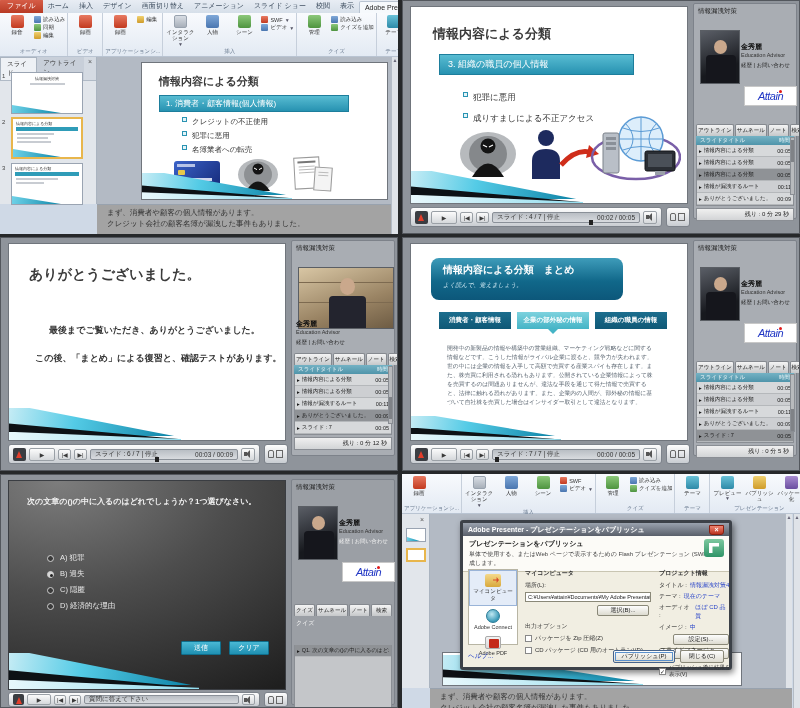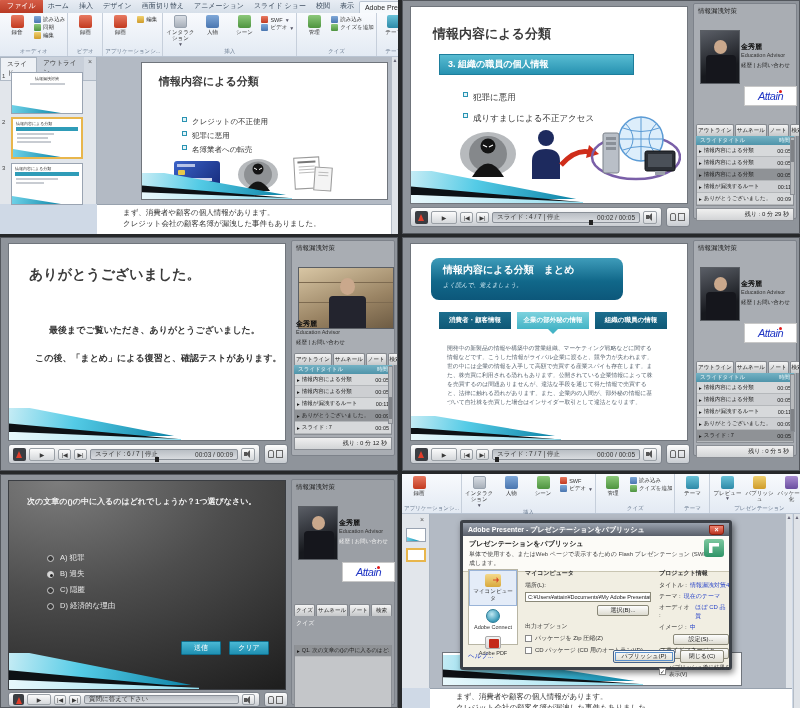--- a/index.html
+++ b/index.html
@@ -42,27 +42,27 @@
 .lpx{margin-left:auto;padding:1px 4px;color:#555;font-size:7px}
 .thumb{position:absolute;background:#fff;border:1px solid #9aa4b2;overflow:hidden}
 .thumb.sel{border:2px solid #e8b64c}
 .tnum{position:absolute;font-size:6px;color:#444}
 .mini-banner{background:#2f9cb8;height:4px;margin:1px 3px}
 .mini-line{background:#c8ccd2;height:2px;margin:2px 4px}
 .mini-title{font-size:4px;color:#333;text-align:center;margin-top:3px;white-space:nowrap;overflow:hidden}
 .mini-wedge{position:absolute;left:0;bottom:0;width:70%;height:8px;background:linear-gradient(100deg,#6ed2e8,#0f86a8);clip-path:polygon(0 0,0 100%,100% 100%)}
 
 .editor{position:absolute;background:#b3bac4}
-.notes{position:absolute;background:#ffffff;border-top:1px solid #98a2ae;font-size:7.5px;color:#333;padding:2px 26px;line-height:1.5}
+.notes{position:absolute;background:#a3a3a3;border-top:1px solid #98a2ae;font-size:7.5px;color:#333;padding:2px 10px;line-height:1.5}
 .vsb{position:absolute;width:7px;background:#dfe3e8;border-left:1px solid #b4bcc6;font-size:5px;color:#667;text-align:center}
 
 
 .slide{position:absolute;background:#fff;border:1px solid #70757c;overflow:hidden}
 .s-title{font-weight:bold;color:#3a3a3a}
-.banner{background:linear-gradient(#58bcd2,#2792b1);border:1px solid #1d7e9c;color:#fff;font-weight:bold}
+.banner{background:linear-gradient(#58bcd2,#2792b1);border:1px solid #1d7e9c;color:#fff;font-weight:normal}
 .bul{display:flex;align-items:flex-start;gap:5px;color:#333}
 .bsq{width:5px;height:5px;border:1px solid #2a93b2;background:#e4f4f8;flex:0 0 auto}
 .wedge{position:absolute;left:0;bottom:0;overflow:hidden}
 .wedge i{position:absolute;display:block}
 .w1{left:0;bottom:4px;width:96%;height:100%;background:linear-gradient(100deg,#c6ecf5 0%,#54cbe6 40%,#0e83a6 100%);clip-path:polygon(0 0,0 100%,100% 100%)}
 .w2{left:0;bottom:0;width:105%;height:52%;background:#0d1115;clip-path:polygon(0 0,0 100%,100% 100%)}
 .w3{left:0;bottom:0;width:115%;height:26%;background:linear-gradient(90deg,#e8f8fc,#86d9ec);clip-path:polygon(0 0,0 100%,100% 100%)}
 
 
 .pub{background:#8f949b;border:1px solid #53575d}
@@ -302,20 +302,21 @@
       <div class="mini-banner"></div>
       <div class="mini-line" style="width:60%"></div>
       <div class="mini-line" style="width:40%"></div>
       <div class="mini-wedge"></div>
     </div>
   </div>
 
   <div class="editor" style="left:97px;top:57px;width:301px;height:147px">
     <div class="slide" style="left:44px;top:5px;width:247px;height:138px">
       <div class="s-title" style="position:absolute;left:17px;top:11px;font-size:11px">情報内容による分類</div>
+      <div class="banner" style="position:absolute;left:17px;top:32px;width:190px;font-size:8px;padding:2px 6px">1. 消費者・顧客情報(個人情報)</div>
       <div class="bul" style="position:absolute;left:40px;top:54px;font-size:7.5px">
             <span class="bsq"></span>
             <span>クレジットの不正使用</span>
           </div>
       <div class="bul" style="position:absolute;left:40px;top:68px;font-size:7.5px">
             <span class="bsq"></span>
             <span>犯罪に悪用</span>
           </div>
       <div class="bul" style="position:absolute;left:40px;top:82px;font-size:7.5px">
             <span class="bsq"></span>

